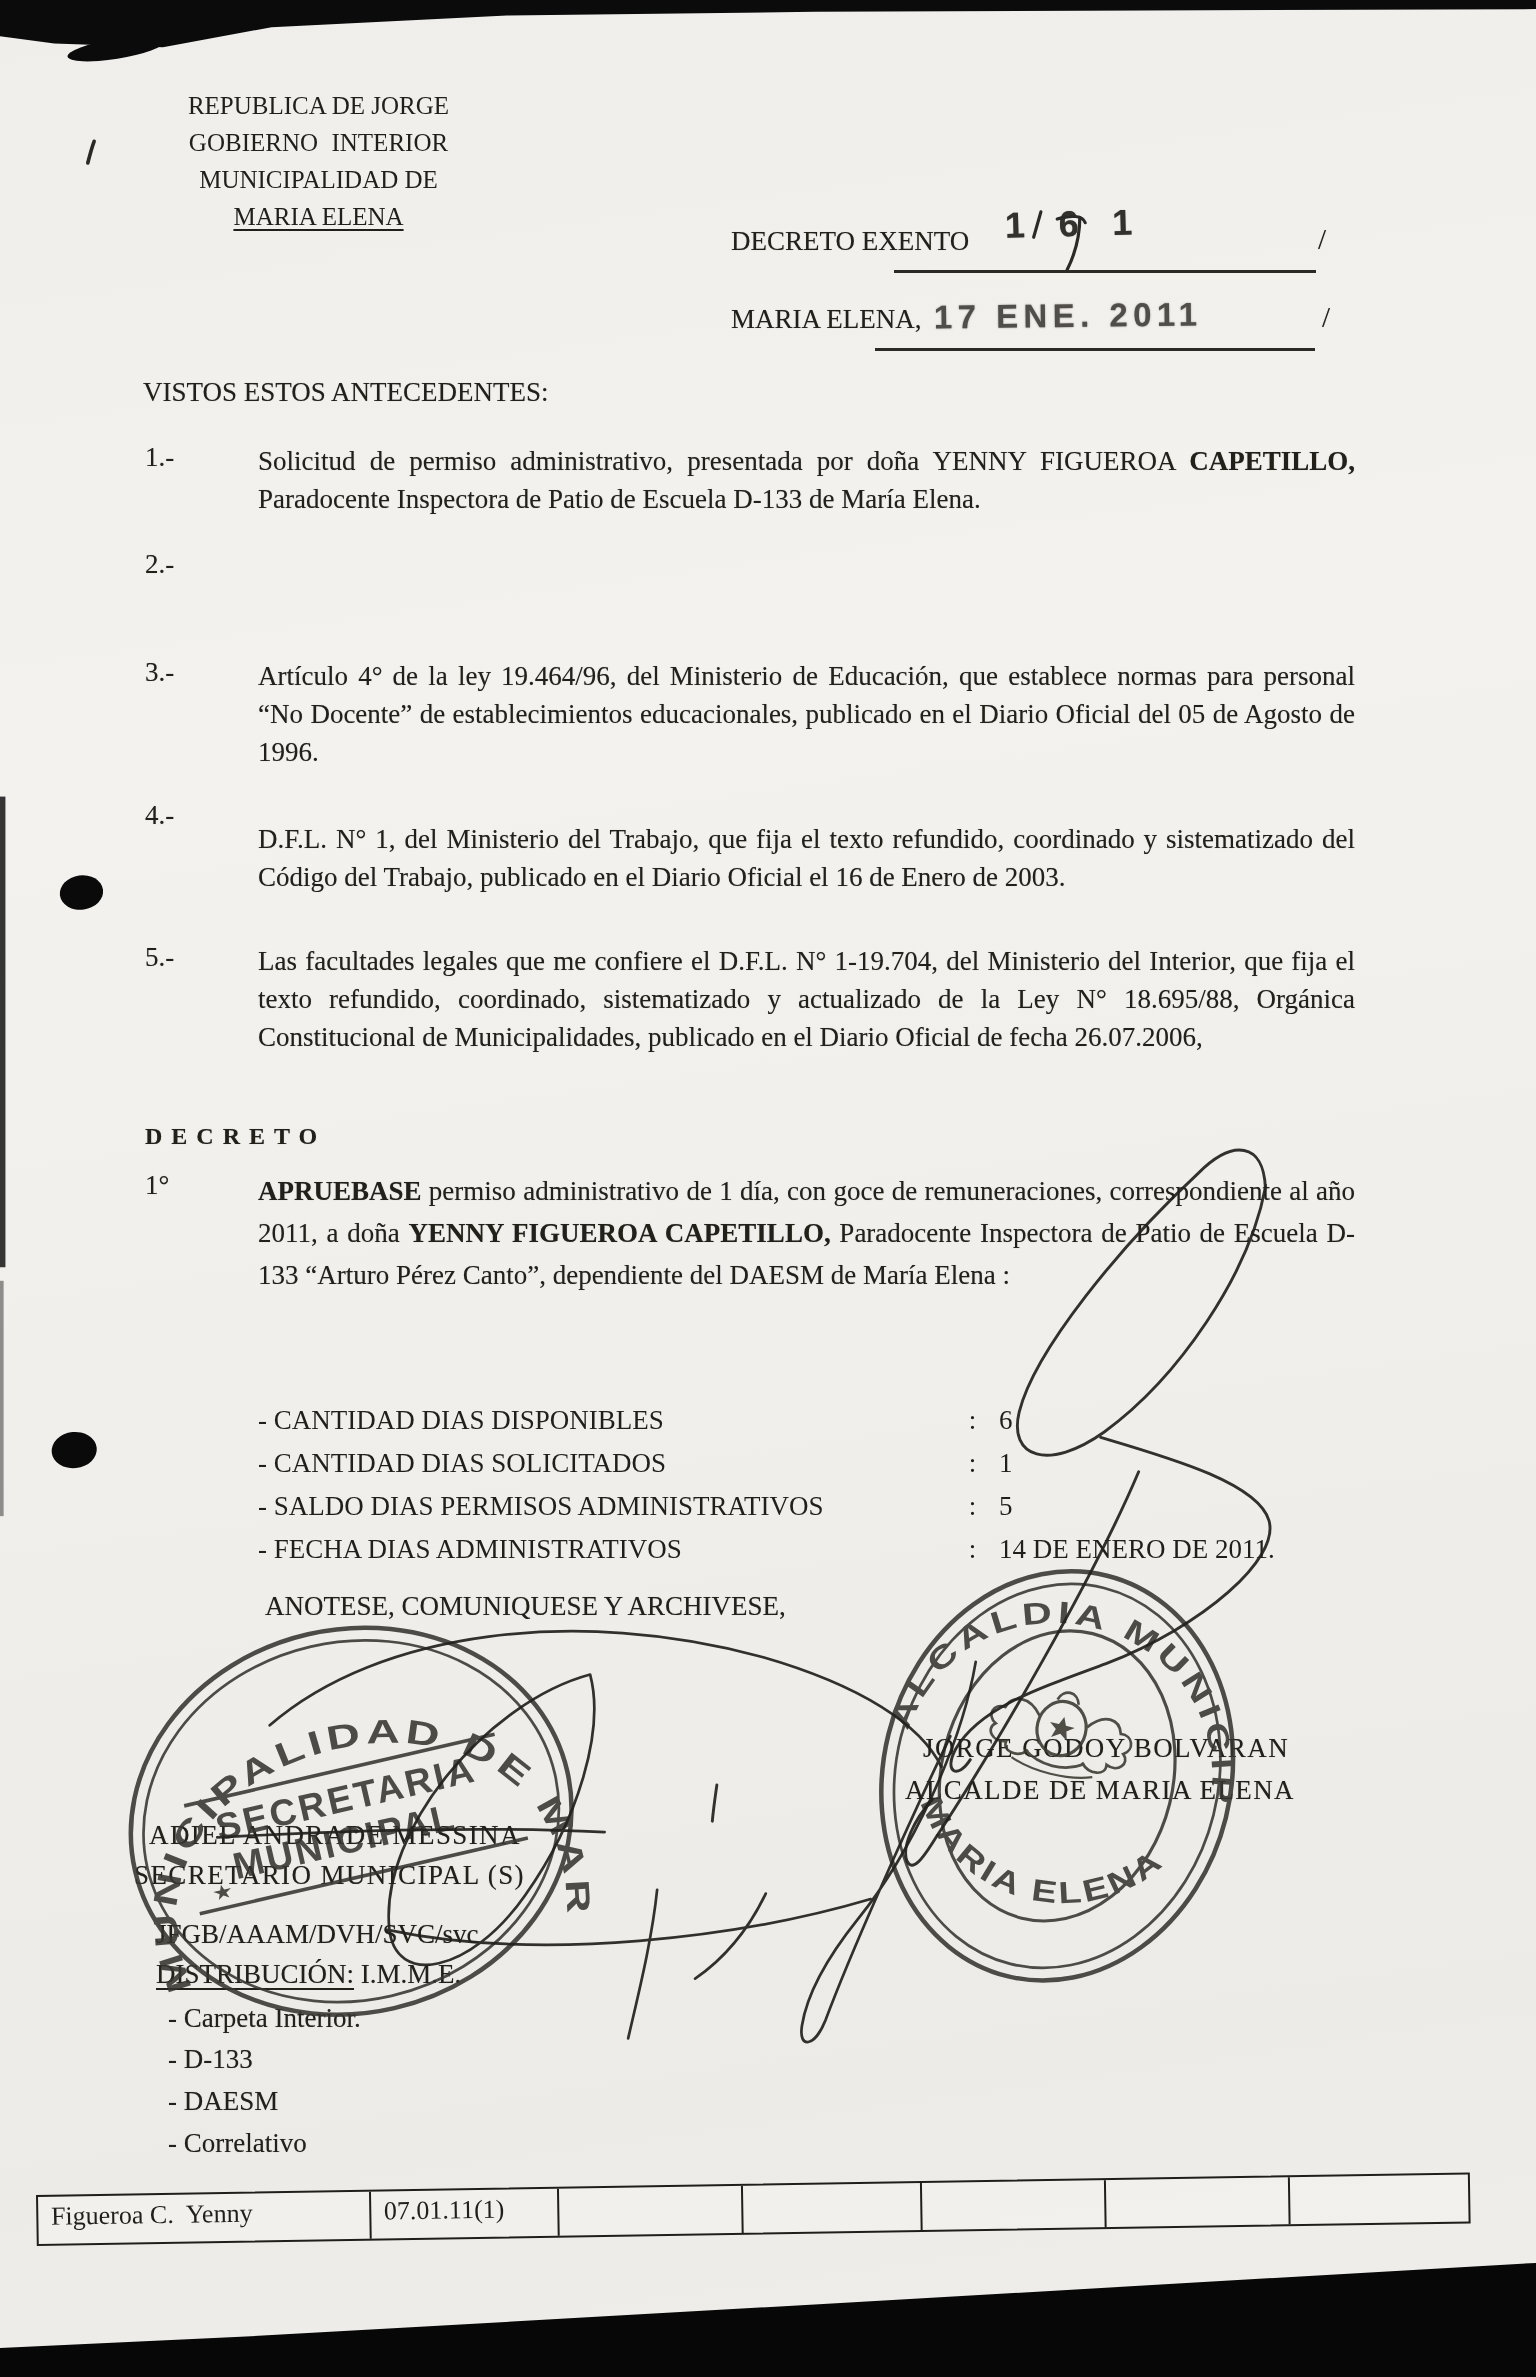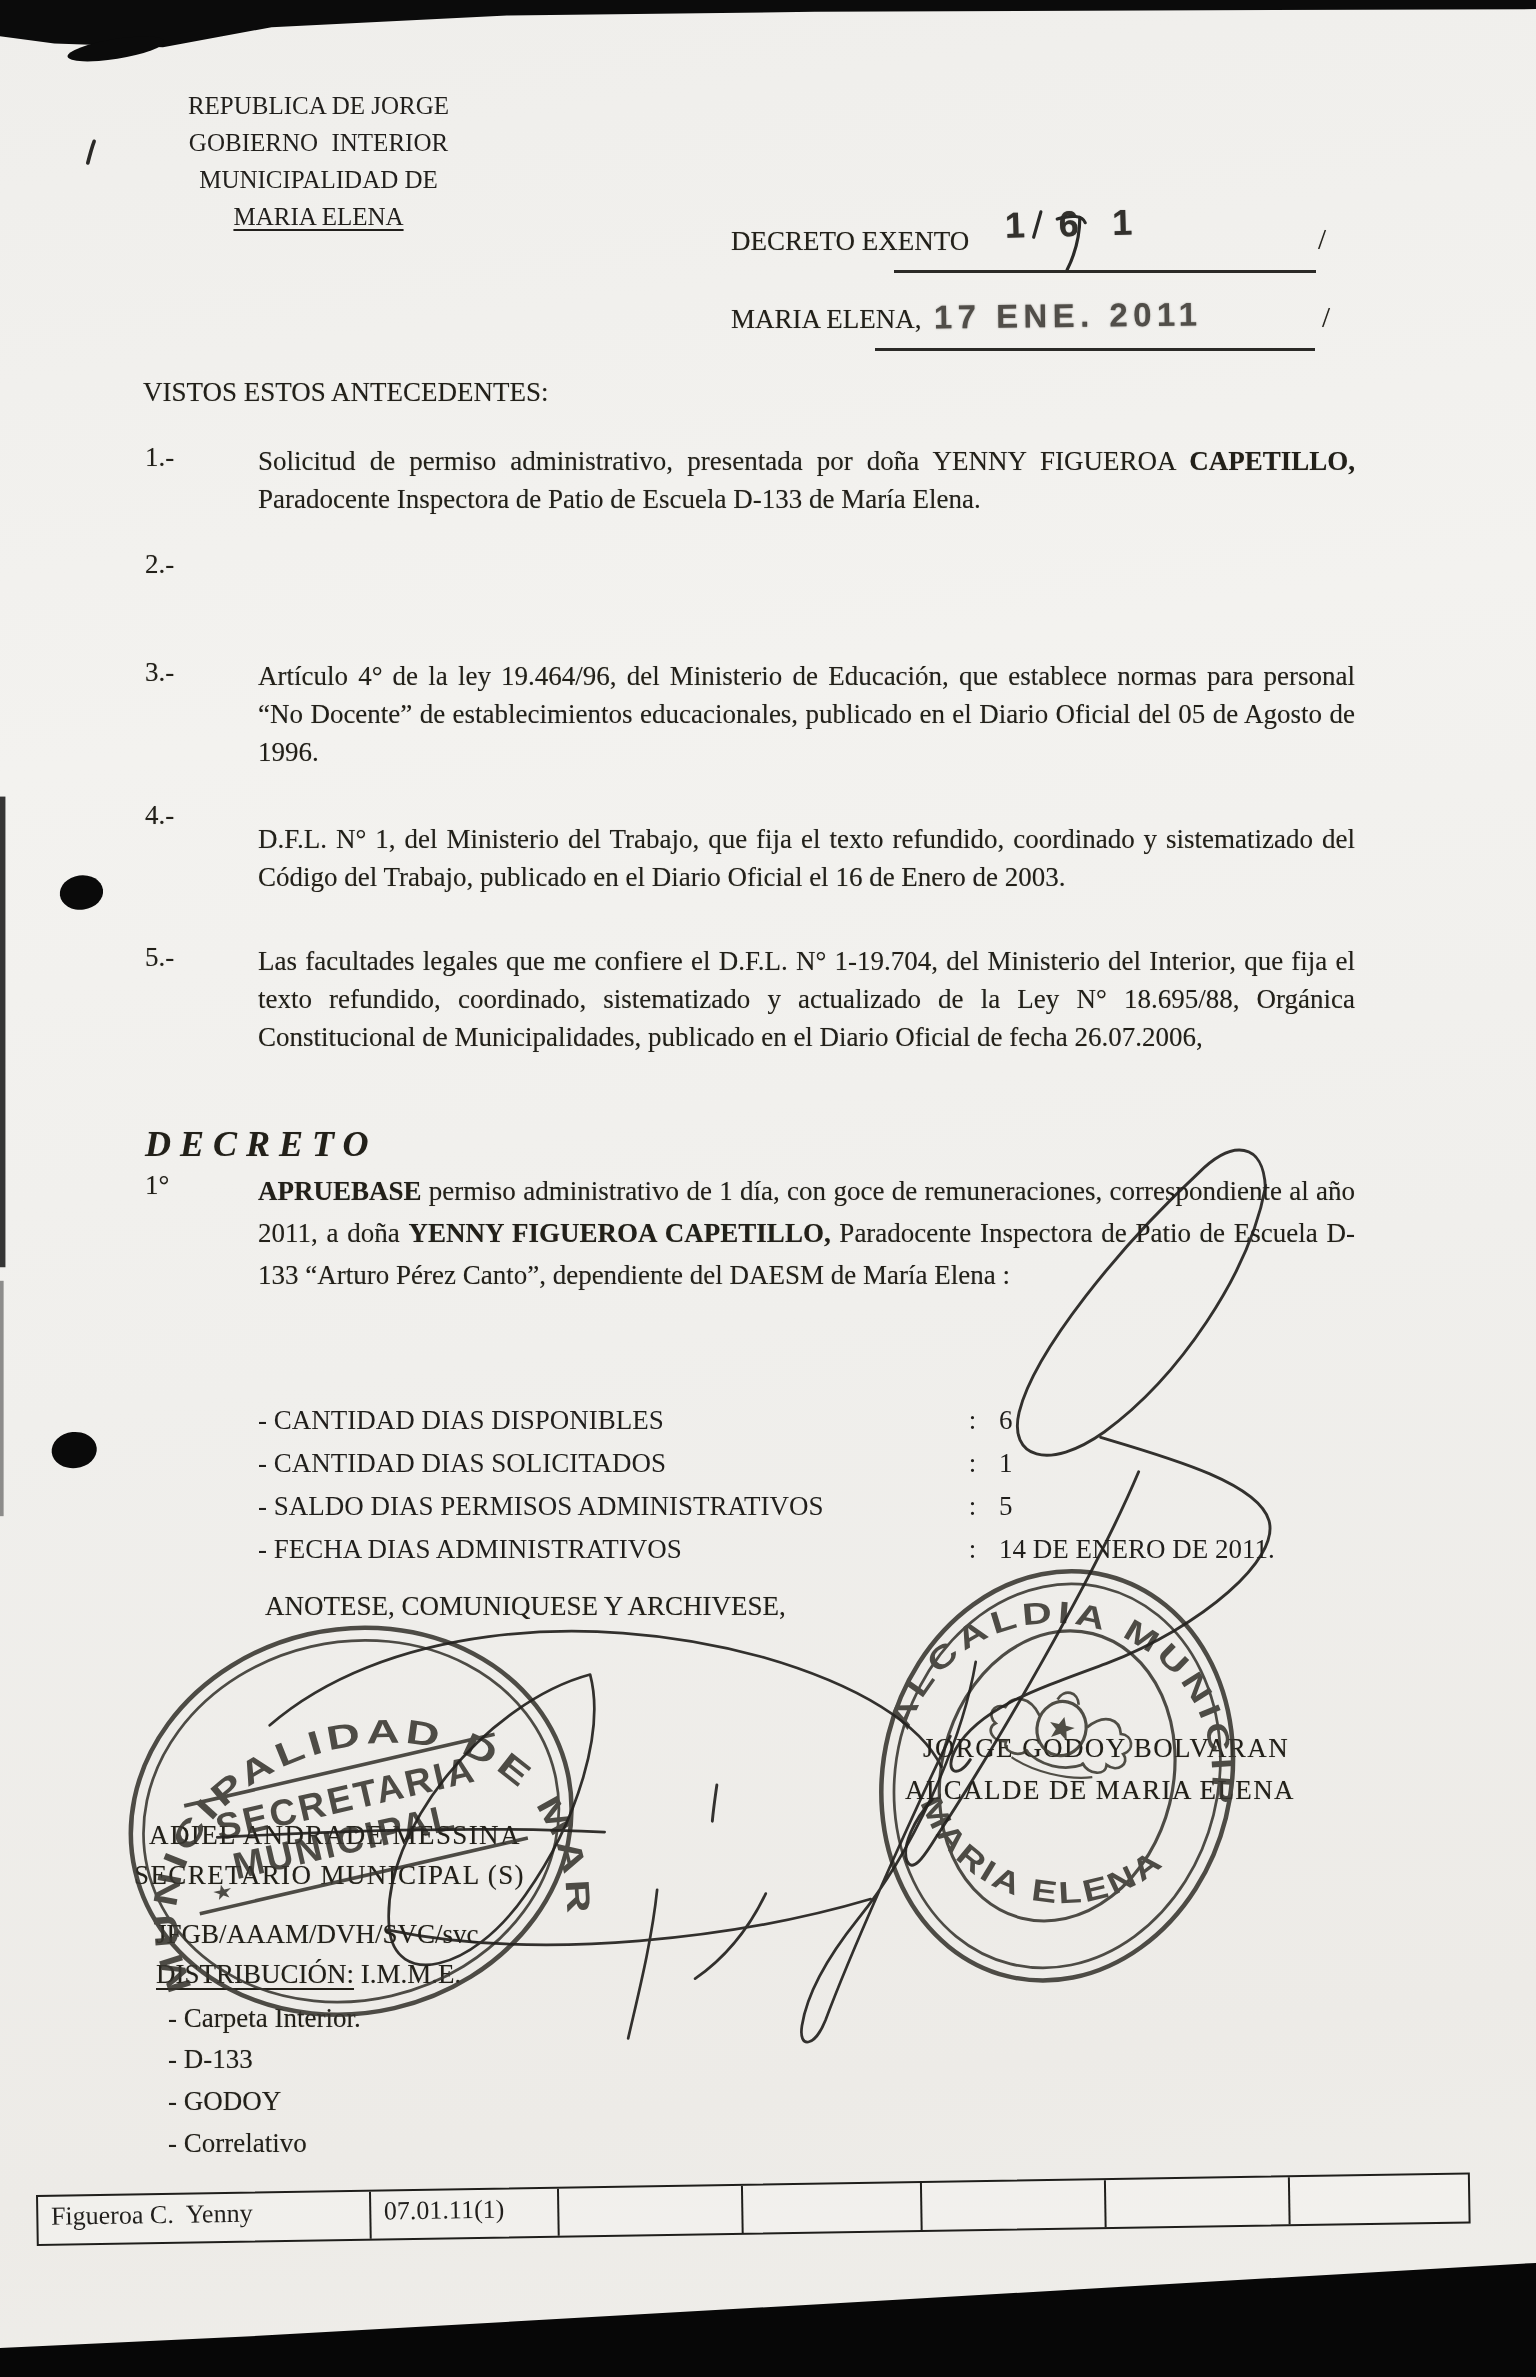--- a/index.html
+++ b/index.html
@@ -15,21 +15,21 @@
   .letterhead .u{text-decoration:underline;text-underline-offset:3.6px;}
   .rule{position:absolute;height:2.7px;background:#2b2a27;}
   .stampnum{position:absolute;font-family:"Liberation Sans",sans-serif;font-weight:bold;
      color:#33312d;letter-spacing:11.8px;font-size:36px;transform:rotate(-1.5deg);
      text-shadow:0 0 0.9px rgba(40,40,40,.6);}
   .stampdate{position:absolute;font-family:"Liberation Sans",sans-serif;font-weight:bold;
      color:#514e49;letter-spacing:5.4px;font-size:33px;transform:rotate(-0.6deg);
      text-shadow:0 0 1.8px rgba(70,66,60,.55);}
   .vnum{position:absolute;font-size:27px;}
   .vtext{position:absolute;width:1097px;font-size:27px;}
-  .decreto-h{letter-spacing:9px;font-weight:bold;font-size:36px;font-style:italic;}
+  .decreto-h{letter-spacing:9px;font-weight:bold;font-size:24px;}
   .allow{position:absolute;left:258px;top:1405px;font-size:27px;}
   .allow .row{display:flex;height:43px;align-items:flex-start;}
   .allow .lab{width:699px;}
   .allow .col{width:31px;text-align:center;}
   .allow .val{margin-left:11px;}
   .sig-line{letter-spacing:1.4px;}
   .dist-u{text-decoration:underline;text-underline-offset:4.5px;}
   .idx-table{position:absolute;left:36px;top:2195px;width:1430px;height:47px;
      transform:rotate(-0.9deg);transform-origin:left top;display:flex;
      border:2.7px solid #1f1e1b;background:rgba(250,249,246,.35);}
@@ -109,21 +109,21 @@
   <div class="t sig-line" style="left:923px;top:1733px;">JORGE GODOY BOLVARAN</div>
   <div class="t sig-line" style="left:905px;top:1775px;">ALCALDE DE MARIA ELENA</div>
 
   <div class="t sig-line" style="left:149px;top:1820px;">ADIEL ANDRADE MESSINA</div>
   <div class="t sig-line" style="left:134px;top:1860px;">SECRETARIO MUNICIPAL (S)</div>
 
   <div class="t" style="left:156px;top:1919px;">JFGB/AAAM/DVH/SVC/svc</div>
   <div class="t" style="left:156px;top:1959px;"><span class="dist-u">DISTRIBUCIÓN:</span><span> I.M.M.E.</span></div>
   <div class="t" style="left:168px;top:2003px;">-  Carpeta Interior.</div>
   <div class="t" style="left:168px;top:2044px;">-  D-133</div>
-  <div class="t" style="left:168px;top:2086px;">-  GODOY</div>
+  <div class="t" style="left:168px;top:2086px;">-  DAESM</div>
   <div class="t" style="left:168px;top:2128px;">-  Correlativo</div>
 
   <div class="idx-table">
     <div class="idx-cell" style="width:333px;">Figueroa C.  Yenny</div>
     <div class="idx-cell" style="width:188px;">07.01.11(1)</div>
     <div class="idx-cell" style="width:184px;"></div>
     <div class="idx-cell" style="width:179px;"></div>
     <div class="idx-cell" style="width:184px;"></div>
     <div class="idx-cell" style="width:184px;"></div>
     <div class="idx-cell" style="width:173px;"></div>

